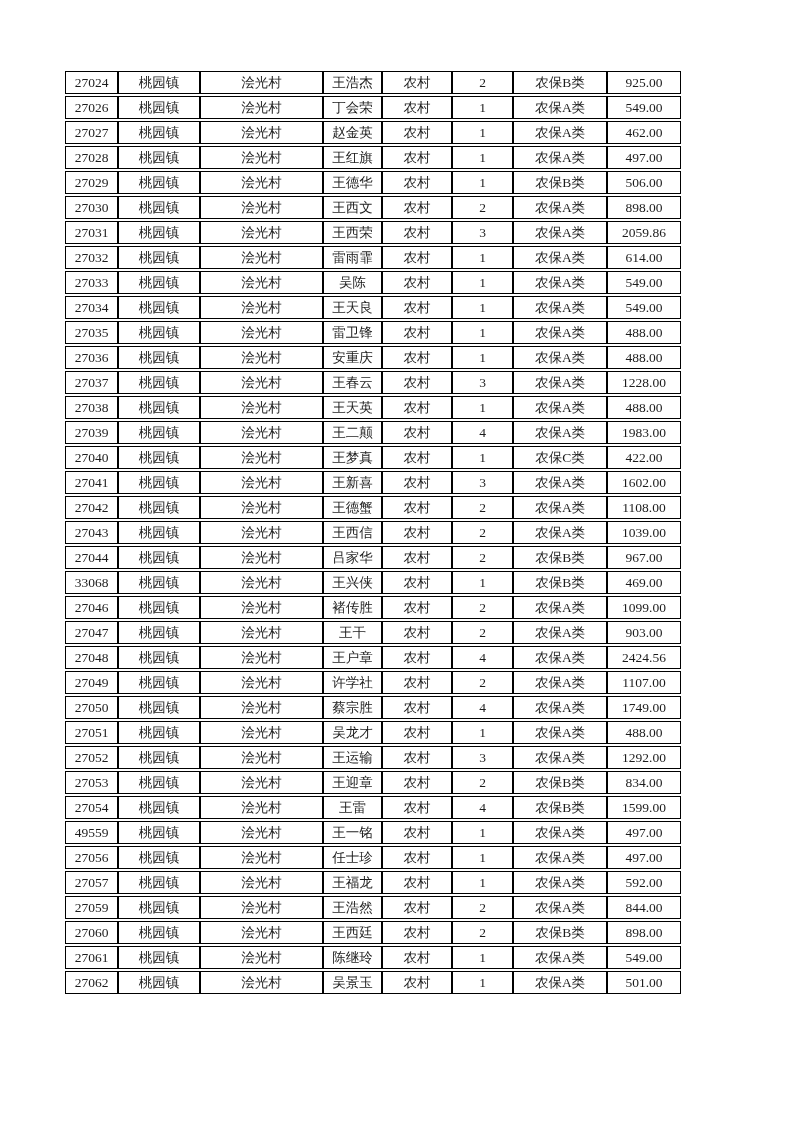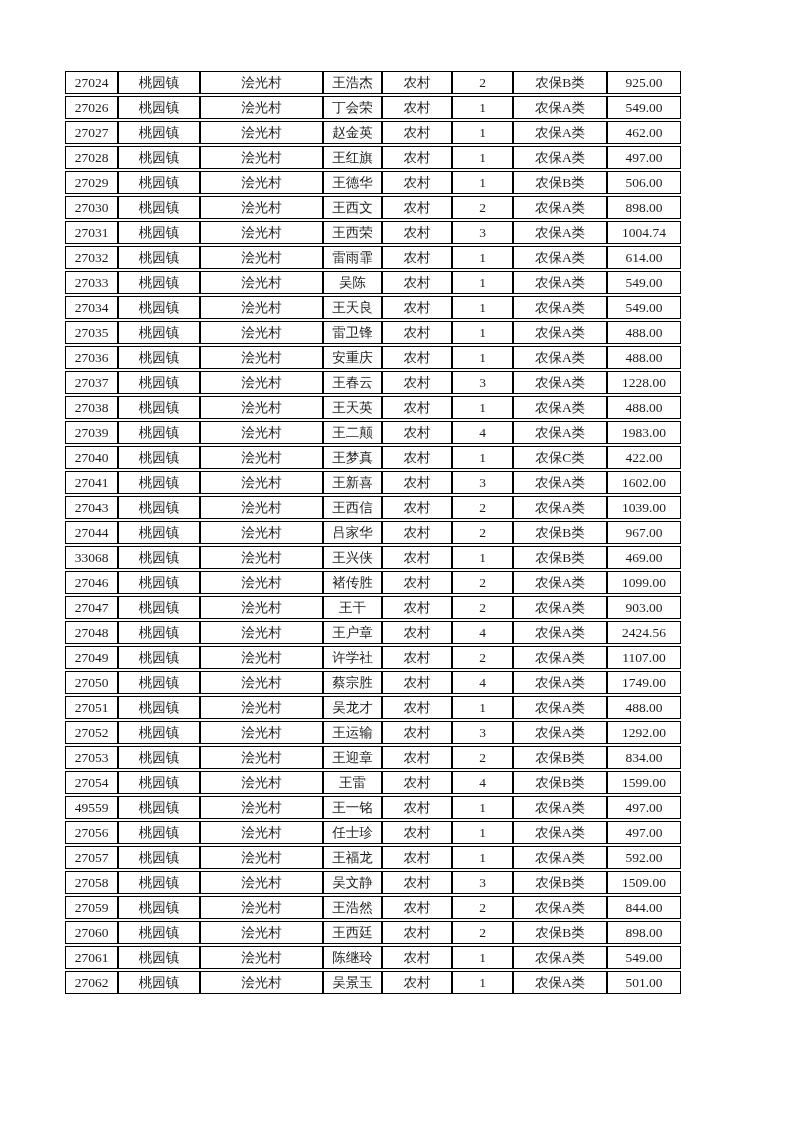--- a/index.html
+++ b/index.html
@@ -115,21 +115,21 @@
           <td>898.00</td>
         </tr>
         <tr>
           <td>27031</td>
           <td>桃园镇</td>
           <td>浍光村</td>
           <td>王西荣</td>
           <td>农村</td>
           <td>3</td>
           <td>农保A类</td>
-          <td>1004.74</td>
+          <td>2059.86</td>
         </tr>
         <tr>
           <td>27032</td>
           <td>桃园镇</td>
           <td>浍光村</td>
           <td>雷雨霏</td>
           <td>农村</td>
           <td>1</td>
           <td>农保A类</td>
           <td>614.00</td>
@@ -218,20 +218,30 @@
           <td>27041</td>
           <td>桃园镇</td>
           <td>浍光村</td>
           <td>王新喜</td>
           <td>农村</td>
           <td>3</td>
           <td>农保A类</td>
           <td>1602.00</td>
         </tr>
         <tr>
+          <td>27042</td>
+          <td>桃园镇</td>
+          <td>浍光村</td>
+          <td>王德蟹</td>
+          <td>农村</td>
+          <td>2</td>
+          <td>农保A类</td>
+          <td>1108.00</td>
+        </tr>
+        <tr>
           <td>27043</td>
           <td>桃园镇</td>
           <td>浍光村</td>
           <td>王西信</td>
           <td>农村</td>
           <td>2</td>
           <td>农保A类</td>
           <td>1039.00</td>
         </tr>
         <tr>
@@ -366,30 +376,20 @@
         </tr>
         <tr>
           <td>27057</td>
           <td>桃园镇</td>
           <td>浍光村</td>
           <td>王福龙</td>
           <td>农村</td>
           <td>1</td>
           <td>农保A类</td>
           <td>592.00</td>
-        </tr>
-        <tr>
-          <td>27058</td>
-          <td>桃园镇</td>
-          <td>浍光村</td>
-          <td>吴文静</td>
-          <td>农村</td>
-          <td>3</td>
-          <td>农保B类</td>
-          <td>1509.00</td>
         </tr>
         <tr>
           <td>27059</td>
           <td>桃园镇</td>
           <td>浍光村</td>
           <td>王浩然</td>
           <td>农村</td>
           <td>2</td>
           <td>农保A类</td>
           <td>844.00</td>

